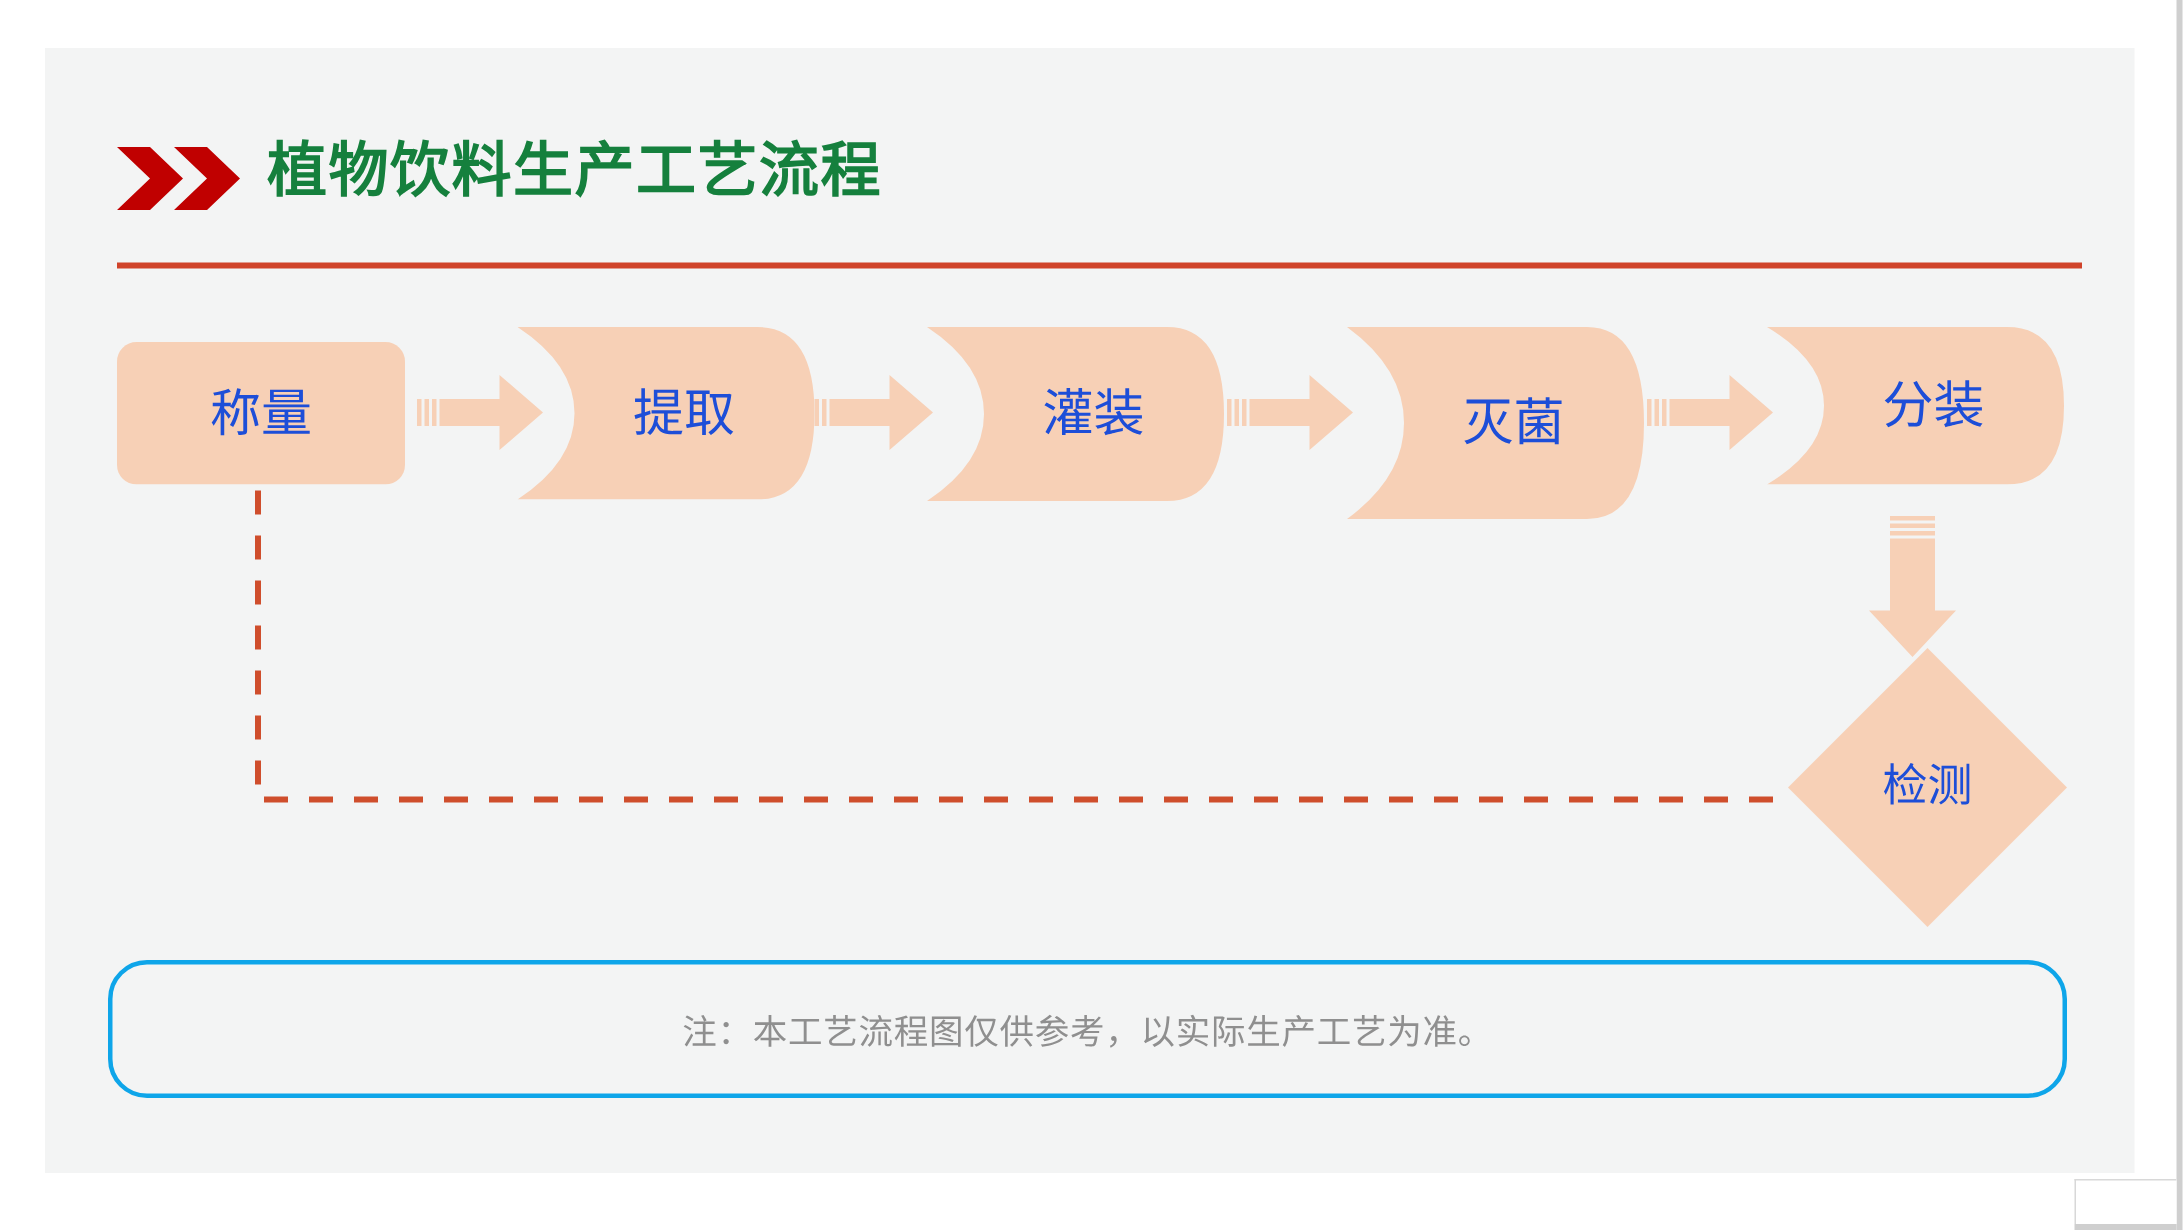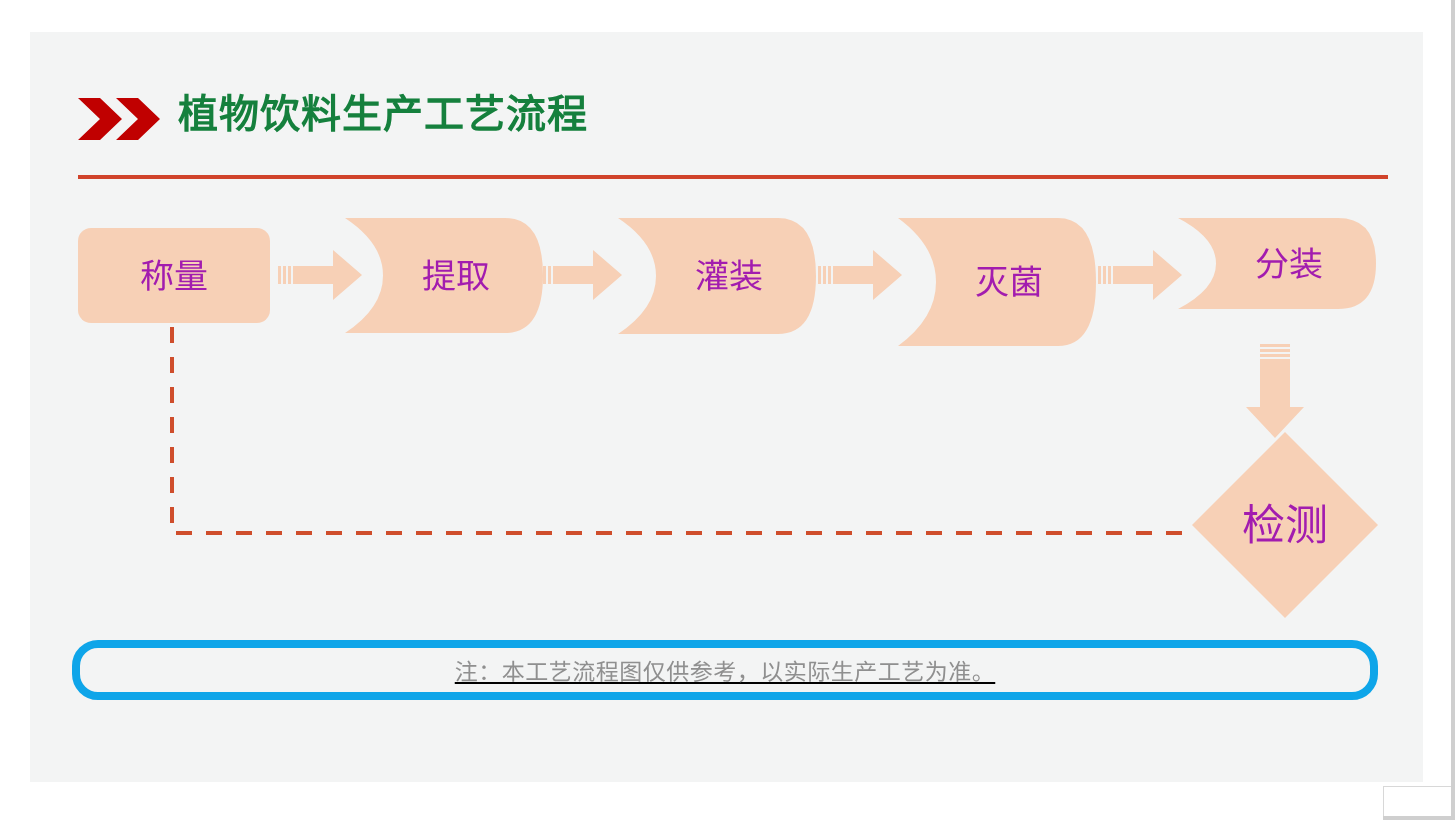--- a/index.html
+++ b/index.html
@@ -82,21 +82,21 @@
 
   .flow-node {
     position: absolute;
     display: flex;
     align-items: center;
     justify-content: center;
   }
   .flow-node .node-label {
     position: relative;
     font-size: 34px;
-    color: #a21caf;
+    color: #1d4ed8;
     line-height: 1;
     white-space: nowrap;
     z-index: 2;
   }
   .flow-shape {
     position: absolute;
     left: 0; top: 0;
     width: 100%;
     height: 100%;
     z-index: 1;
@@ -109,21 +109,21 @@
 
   #node-extraction { left: 315px;  top: 186px; width: 198px; height: 115px; justify-content: center; }
   #node-extraction .node-label { left: 12px; }
 
   #node-filling    { left: 588px;  top: 186px; width: 198px; height: 116px; }
   #node-filling .node-label { left: 12px; }
 
   #node-sterilize  { left: 868px;  top: 186px; width: 198px; height: 128px; }
   #node-sterilize .node-label { left: 12px; }
 
-  #node-subpacking { left: 1148px; top: 186px; width: 198px; height: 91px; }
+  #node-subpacking { left: 1148px; top: 186px; width: 198px; height: 105px; }
   #node-subpacking .node-label { left: 12px; }
 
   
   .connector-arrow {
     position: absolute;
     width: 86px;
     height: 62px;
     top: 212px;
     z-index: 0;
   }
@@ -145,48 +145,47 @@
   #connector-down svg { display: block; width: 100%; height: 100%; }
 
   
   #node-inspection {
     position: absolute;
     left: 1162px;
     top: 400px;
     width: 186px;
     height: 186px;
   }
-  #node-inspection .node-label { font-size: 43px; }
+  #node-inspection .node-label { font-size: 30px; }
 
   
   #feedback-path {
     position: absolute;
     left: 0px;
     top: 0px;
     width: 1393px;
     height: 750px;
     z-index: 0;
     pointer-events: none;
   }
   #feedback-path svg { display: block; width: 100%; height: 100%; }
 
   
   #note-box {
     position: absolute;
     left: 42px;
     top: 608px;
     width: 1306px;
-    height: 60px;
-    border: 8px solid #0ea5e9;
+    height: 92px;
+    border: 3px solid #0ea5e9;
     border-radius: 26px;
     box-sizing: border-box;
     display: flex;
     align-items: center;
     justify-content: center;
-    text-decoration: underline;
   }
   #note-text {
     font-size: 23px;
     color: #8f8f8f;
     letter-spacing: 0.5px;
     white-space: nowrap;
   }
 
   
   #scroll-strip {

